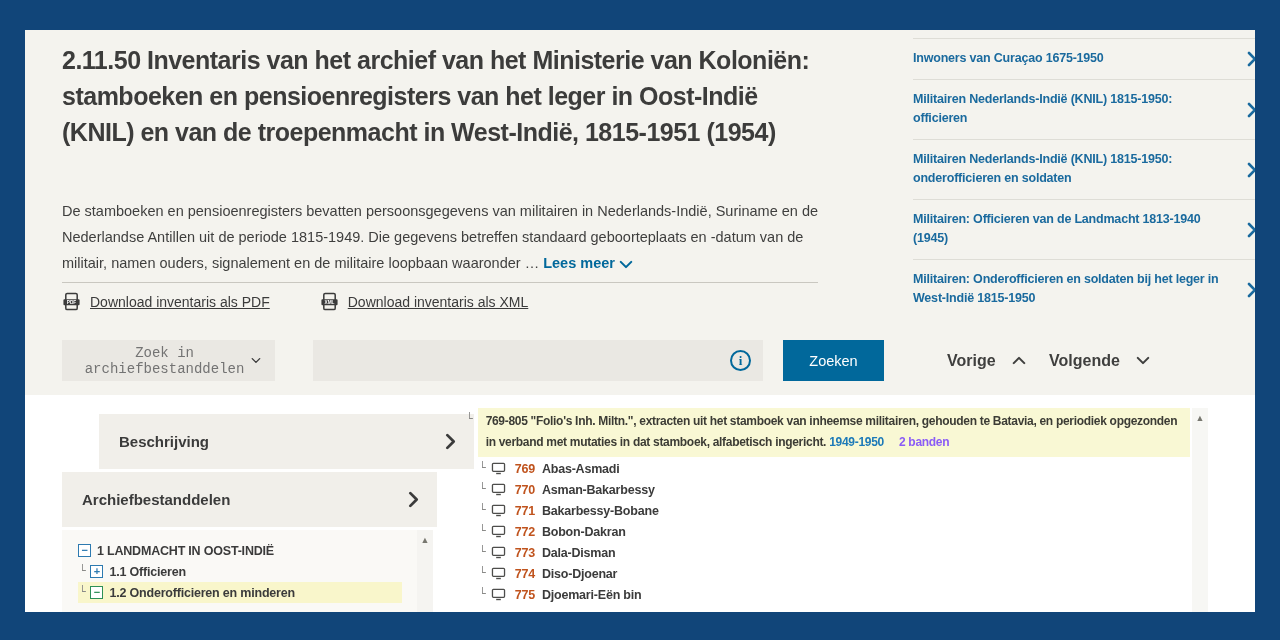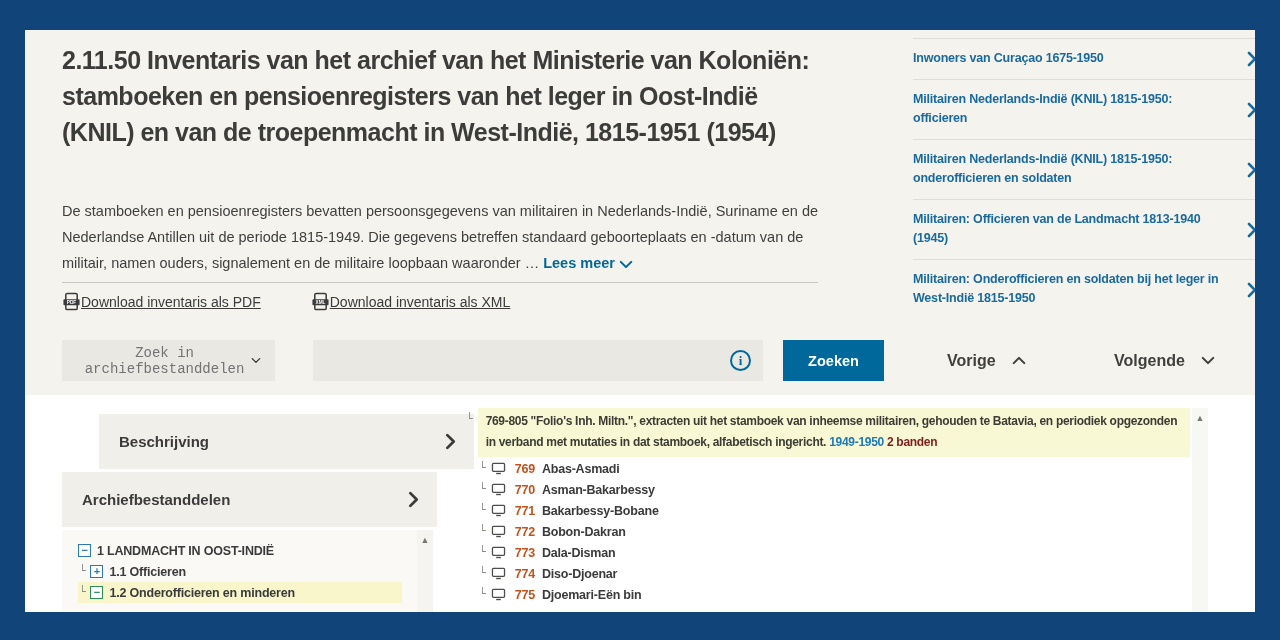--- a/index.html
+++ b/index.html
@@ -12,43 +12,43 @@
   
   .title { position:absolute; left:37px; top:12px; width:768px;
            font-size:25px; line-height:36px; font-weight:bold; color:#3c3c3b; letter-spacing:-0.5px; }
   .desc { position:absolute; left:37px; top:168px; width:762px;
           font-size:14.5px; line-height:26px; color:#3f3f3e; }
   .lees-meer { color:#01689b; font-weight:bold; text-decoration:none; cursor:pointer; white-space:nowrap; }
   .lees-meer svg { vertical-align:-1px; margin-left:4px; }
   .rule { position:absolute; left:37px; top:252px; width:756px; border-top:1px solid #c9c7c0; }
 
   .downloads { position:absolute; left:37px; top:262px; display:flex; gap:50px; align-items:center; }
-  .dl-link { display:flex; align-items:center; color:#3b3b3b; font-size:14px;
+  .dl-link { display:flex; align-items:center; gap:9px; color:#3b3b3b; font-size:14px;
              cursor:pointer; }
   .dl-link .lbl { text-decoration:underline; font-weight:normal; }
 
   
   .search-row { position:absolute; left:37px; top:310px; width:1163px; height:41px; }
   .scope-btn { position:absolute; left:0; top:0; width:213px; height:41px; background:#eae8e3;
                border:none; display:flex; align-items:center; justify-content:space-between;
                padding:0 14px 0 16px; font-family:Liberation Mono, monospace; font-size:14px; color:#737373; cursor:pointer; }
   .search-box { position:absolute; left:251px; top:0; width:450px; height:41px; background:#eae8e3;
                 display:flex; align-items:center; }
   .search-box input { flex:1; height:100%; border:none; background:transparent; outline:none;
                       font-family:inherit; font-size:14px; color:#3b3b3b; padding:0 12px; }
   .info-btn { width:21px; height:21px; border-radius:50%; border:2px solid #01689b; color:#01689b;
               font-weight:bold; font-size:13px; display:flex; align-items:center; justify-content:center;
               margin-right:12px; cursor:pointer; flex:0 0 auto; font-family:"Liberation Serif","DejaVu Serif",serif; }
   .zoeken-btn { position:absolute; left:721px; top:0; width:101px; height:41px; background:#01689b;
-                color:#ffffff; border:none; font-family:inherit; font-size:14.5px; font-weight:bold; cursor:pointer; }
+                color:#ffffff; border:none; font-family:inherit; font-size:14.5px; font-weight:normal; cursor:pointer; }
   .nav-btn { position:absolute; top:0; height:41px; display:flex; align-items:center; gap:16px;
              background:none; border:none; font-family:inherit; font-size:16px; font-weight:bold;
              color:#3f3f3e; cursor:pointer; }
   .nav-prev { left:885px; }
-  .nav-next { left:1052px; }
+  .nav-next { left:987px; }
 
   
   .related { position:absolute; left:888px; top:8px; width:350px; }
   .rel-item { display:block; position:relative; border-top:1px solid #deddd6;
               padding:10px 34px 11px 0; color:#1a6a9e; font-size:12.5px; line-height:19px;
               font-weight:bold; letter-spacing:-0.2px; text-decoration:none; cursor:pointer; }
   .rel-item .chev { position:absolute; right:6px; top:50%; margin-top:-8px; }
 
   
   .lower { position:absolute; left:0; top:365px; width:1230px; height:217px; background:#ffffff; }
@@ -74,21 +74,21 @@
              color:#77776f; font-size:9px; padding-top:5px; cursor:pointer; }
   .scroll-left { left:392px; top:135px; height:82px; }
   .scroll-right { left:1167px; top:13px; height:204px; background:#f7f7f4; }
 
   
   .group-row { position:absolute; left:440px; top:13px; display:flex; align-items:flex-start; }
   .group-row .tree-conn { margin-top:4px; }
   .group-box { background:#f9f8d4; width:712px; padding:3px 10px 4px 8px;
                font-size:12px; line-height:21px; font-weight:bold; color:#3c3c35; letter-spacing:-0.3px; }
   .group-date { color:#1d7ab8; }
-  .group-extent { color:#7f1d1d; }
+  .group-extent { color:#8b5cf6;margin-left:12px; }
 
   .record-list { position:absolute; left:440px; top:63px; }
   .rec-row { display:flex; align-items:center; height:21px; padding-left:13px; cursor:pointer; }
   .rec-row .icon { display:flex; margin-right:9px; }
   .rec-num { color:#c0531d; font-size:12.5px; font-weight:bold; margin-right:7px; letter-spacing:-0.2px; }
   .rec-name { color:#3b3b3b; font-size:12.5px; font-weight:bold; letter-spacing:-0.2px; }
 
   .chev { display:inline-block; }
 </style>
 </head>

